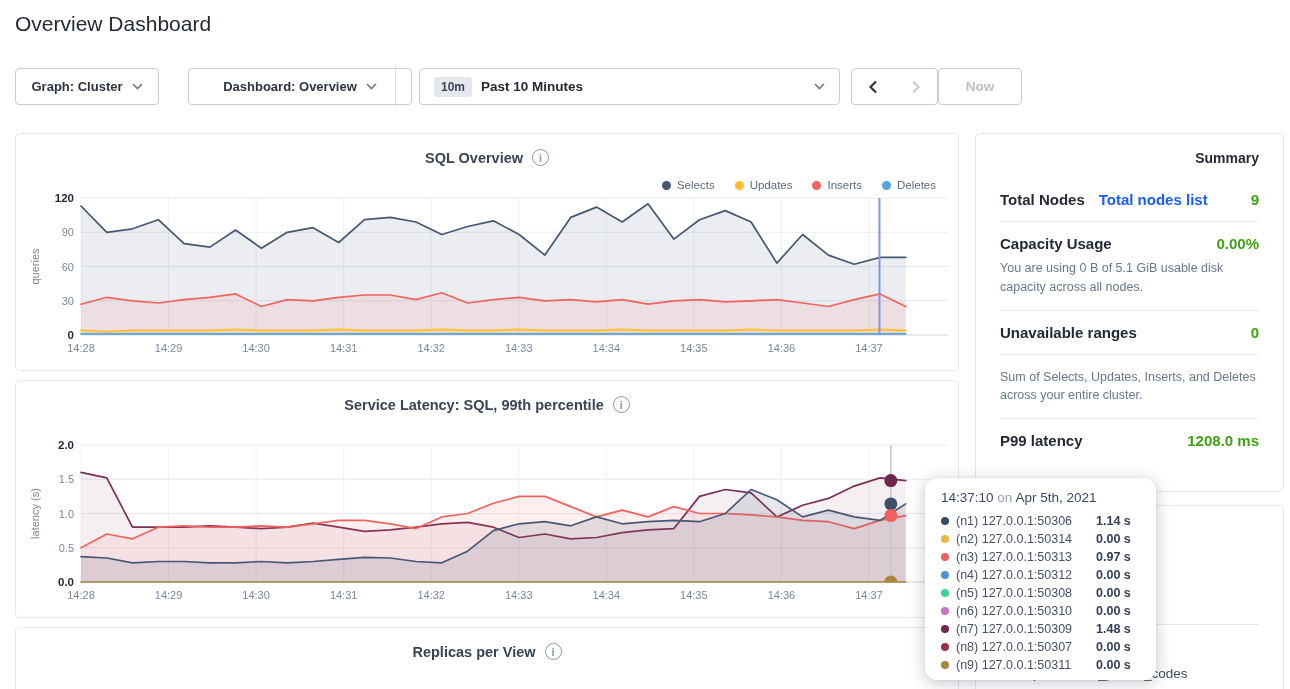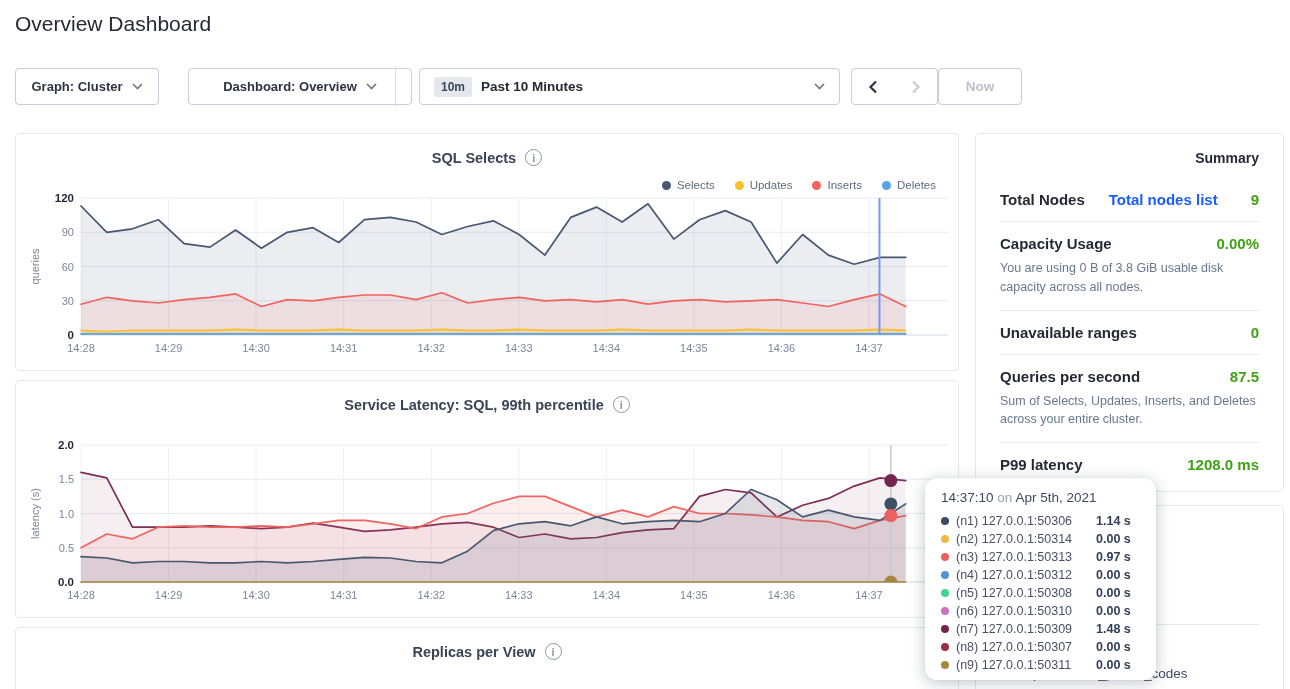--- a/index.html
+++ b/index.html
@@ -38,21 +38,21 @@
     font-size:11px; font-weight:700; display:flex; align-items:center; justify-content:center; cursor:pointer; }
 
   .legend { position:absolute; right:22px; top:45px; display:flex; gap:20px; }
   .legend-item { display:flex; align-items:center; gap:6px; font-size:11.5px; color:#5c6b80;text-align:center; }
   .legend-dot { width:9px; height:9px; border-radius:50%; }
 
   svg.chart { position:absolute; left:8px; top:56px; }
 
   
   .summary-heading { text-align:right; font-size:14px; font-weight:700; color:#242a35; }
-  .sum-row { display:flex; align-items:flex-start; gap:24px; margin-top:2px; }
+  .sum-row { display:flex; align-items:flex-start; gap:14px; margin-top:2px; }
   .sum-row.first { margin-top:25px; }
   .sum-label { font-size:15px; font-weight:700; color:#242a35; }
   .sum-link { font-size:15px; font-weight:700; color:#1a5dff; cursor:pointer; }
   .sum-value { margin-left:auto; font-size:15px; font-weight:700; color:#3fa213; }
   .sum-desc { margin-top:7px; font-size:12.5px; color:#68788c; line-height:1.5; }
   hr.sum-div { border:none; border-top:1px solid #e6e9ed; margin:13px 0; }
 
   
   .events-heading { text-align:center; padding-top:15px; font-size:14.5px; font-weight:700; color:#394455; }
   .event-item { position:absolute; left:24px; right:20px; }
@@ -105,21 +105,21 @@
   <svg width="10" height="14">
       <path d="M2 1.5L7.5 7 2 12.5" stroke="#c9ced6" stroke-width="2.2" fill="none"></path>
     </svg>
 </div>
 <div class="btn" id="btn-now">
   <span>Now</span>
 </div>
 
 <div class="card" id="card-sql">
   <div class="chart-title-row">
-    <span class="chart-title">SQL Selects</span>
+    <span class="chart-title">SQL Overview</span>
     <span class="info-icon">i</span>
   </div>
   <div class="legend" id="sql-legend">
       <span class="legend-item">
         <span class="legend-dot" style="background: rgb(71, 88, 114);"></span>
         <span>Selects</span>
       </span>
       <span class="legend-item">
         <span class="legend-dot" style="background: rgb(253, 191, 45);"></span>
         <span>Updates</span>
@@ -246,31 +246,27 @@
       <div class="sum-row first">
         <span class="sum-label">Total Nodes</span>
         <span class="sum-link">Total nodes list</span>
         <span class="sum-value">9</span>
       </div>
       <hr class="sum-div">
       <div class="sum-row">
         <span class="sum-label">Capacity Usage</span>
         <span class="sum-value">0.00%</span>
       </div>
-      <div class="sum-desc">You are using 0 B of 3.8 GiB usable disk capacity across all nodes.</div>
+      <div class="sum-desc">You are using 0 B of 5.1 GiB usable disk capacity across all nodes.</div>
       <hr class="sum-div">
       <div class="sum-row">
         <span class="sum-label">Unavailable ranges</span>
         <span class="sum-value">0</span>
       </div>
       <hr class="sum-div">
-      <div class="sum-row">
-        <span class="sum-label">Queries per second</span>
-        <span class="sum-value">87.5</span>
-      </div>
       <div class="sum-desc">Sum of Selects, Updates, Inserts, and Deletes across your entire cluster.</div>
       <hr class="sum-div">
       <div class="sum-row">
         <span class="sum-label">P99 latency</span>
         <span class="sum-value">1208.0 ms</span>
       </div>
     </div>
 </div>
 
 <div class="card" id="card-events">

